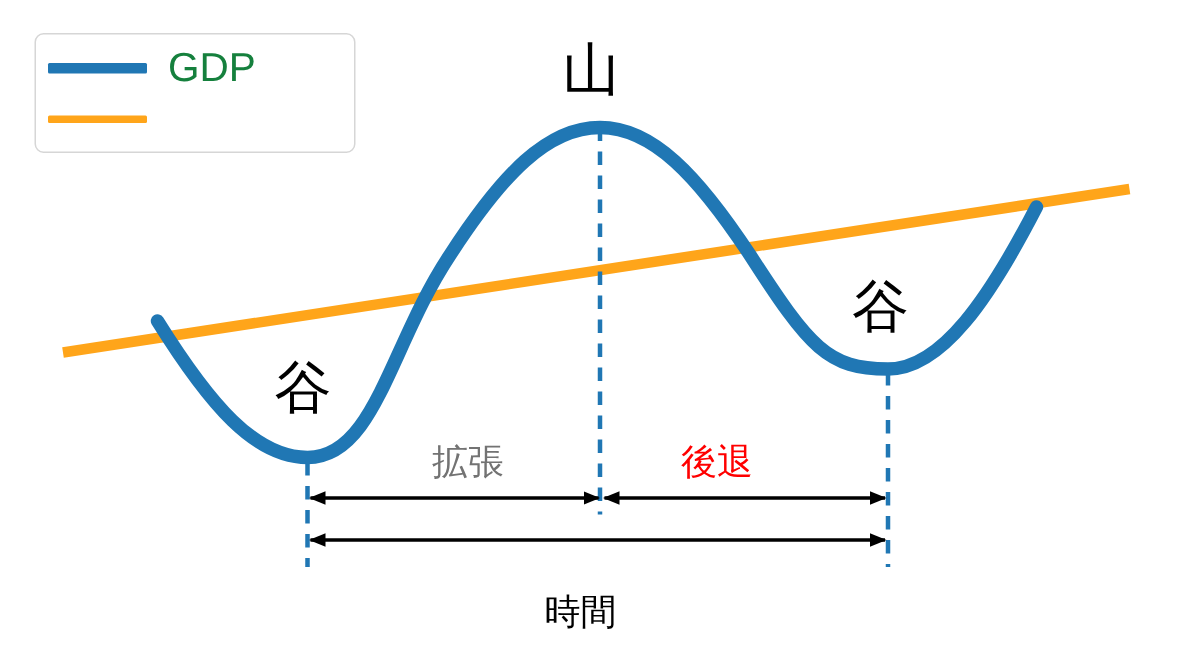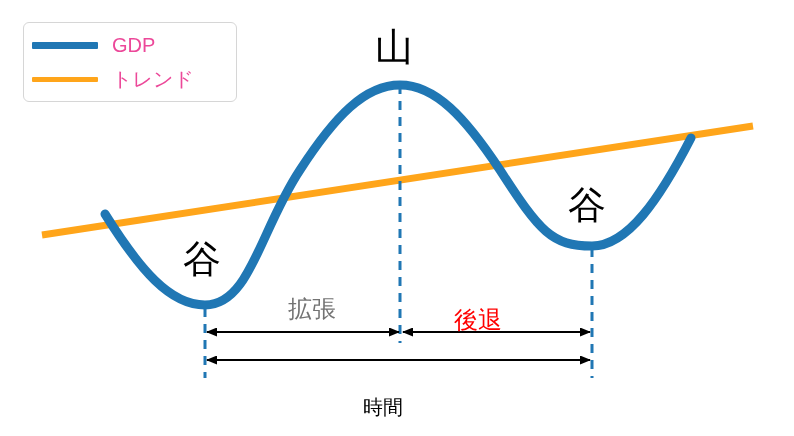--- a/index.html
+++ b/index.html
@@ -50,22 +50,22 @@
     margin-right: 14px;
     border-radius: 1px;
   }
   .legend-swatch.gdp {
     height: 7px;
   }
   .legend-swatch.trend {
     height: 5px;
   }
   .legend-label {
-    font-size: 20px;
-    color: #ec4899;
+    font-size: 27px;
+    color: #15803d;
     line-height: 1;
     white-space: nowrap;
   }
   .cjk-label {
     position: absolute;
     color: #000000;
     white-space: nowrap;
     line-height: 1;
   }
   .lbl-peak {
@@ -84,35 +84,35 @@
     font-size: 38px;
   }
   .lbl-expansion {
     left: 288px;
     top: 297px;
     font-size: 24px;
     color: #737373;
   }
   .lbl-recession {
     left: 454px;
-    top: 308px;
+    top: 297px;
     font-size: 24px;
     color: #ff0000;
   }
   .lbl-fullcycle {
     left: 352px;
     top: 345px;
     font-size: 24px;
     background: #ffffff;
     padding: 0 6px;
   }
   .lbl-time {
     left: 363px;
     top: 397px;
-    font-size: 20px;
+    font-size: 24px;
   }
 </style>
 </head>
 <body>
 
 <div id="stage">
 
   <svg id="figure-svg" viewBox="0 0 794 436">
 
     <line x1="42" y1="235" x2="753" y2="126" stroke="#ffa51a" stroke-width="7" stroke-linecap="butt"></line>
@@ -145,21 +145,20 @@
     <line x1="207" y1="360" x2="590" y2="360" stroke="#000000" stroke-width="2.2" marker-start="url(#arrowStart)" marker-end="url(#arrowEnd)"></line>
   </svg>
 
   <div class="legend-box">
     <div class="legend-row legend-row-1">
       <span class="legend-swatch gdp" style="background:#2077b4;"></span>
       <span class="legend-label">GDP</span>
     </div>
     <div class="legend-row legend-row-2">
       <span class="legend-swatch trend" style="background:#ffa51a;"></span>
-      <span class="legend-label">トレンド</span>
     </div>
   </div>
 
   <div class="cjk-label lbl-peak">山</div>
   <div class="cjk-label lbl-trough-left">谷</div>
   <div class="cjk-label lbl-trough-right">谷</div>
   <div class="cjk-label lbl-expansion">拡張</div>
   <div class="cjk-label lbl-recession">後退</div>
   <div class="cjk-label lbl-time">時間</div>
 

